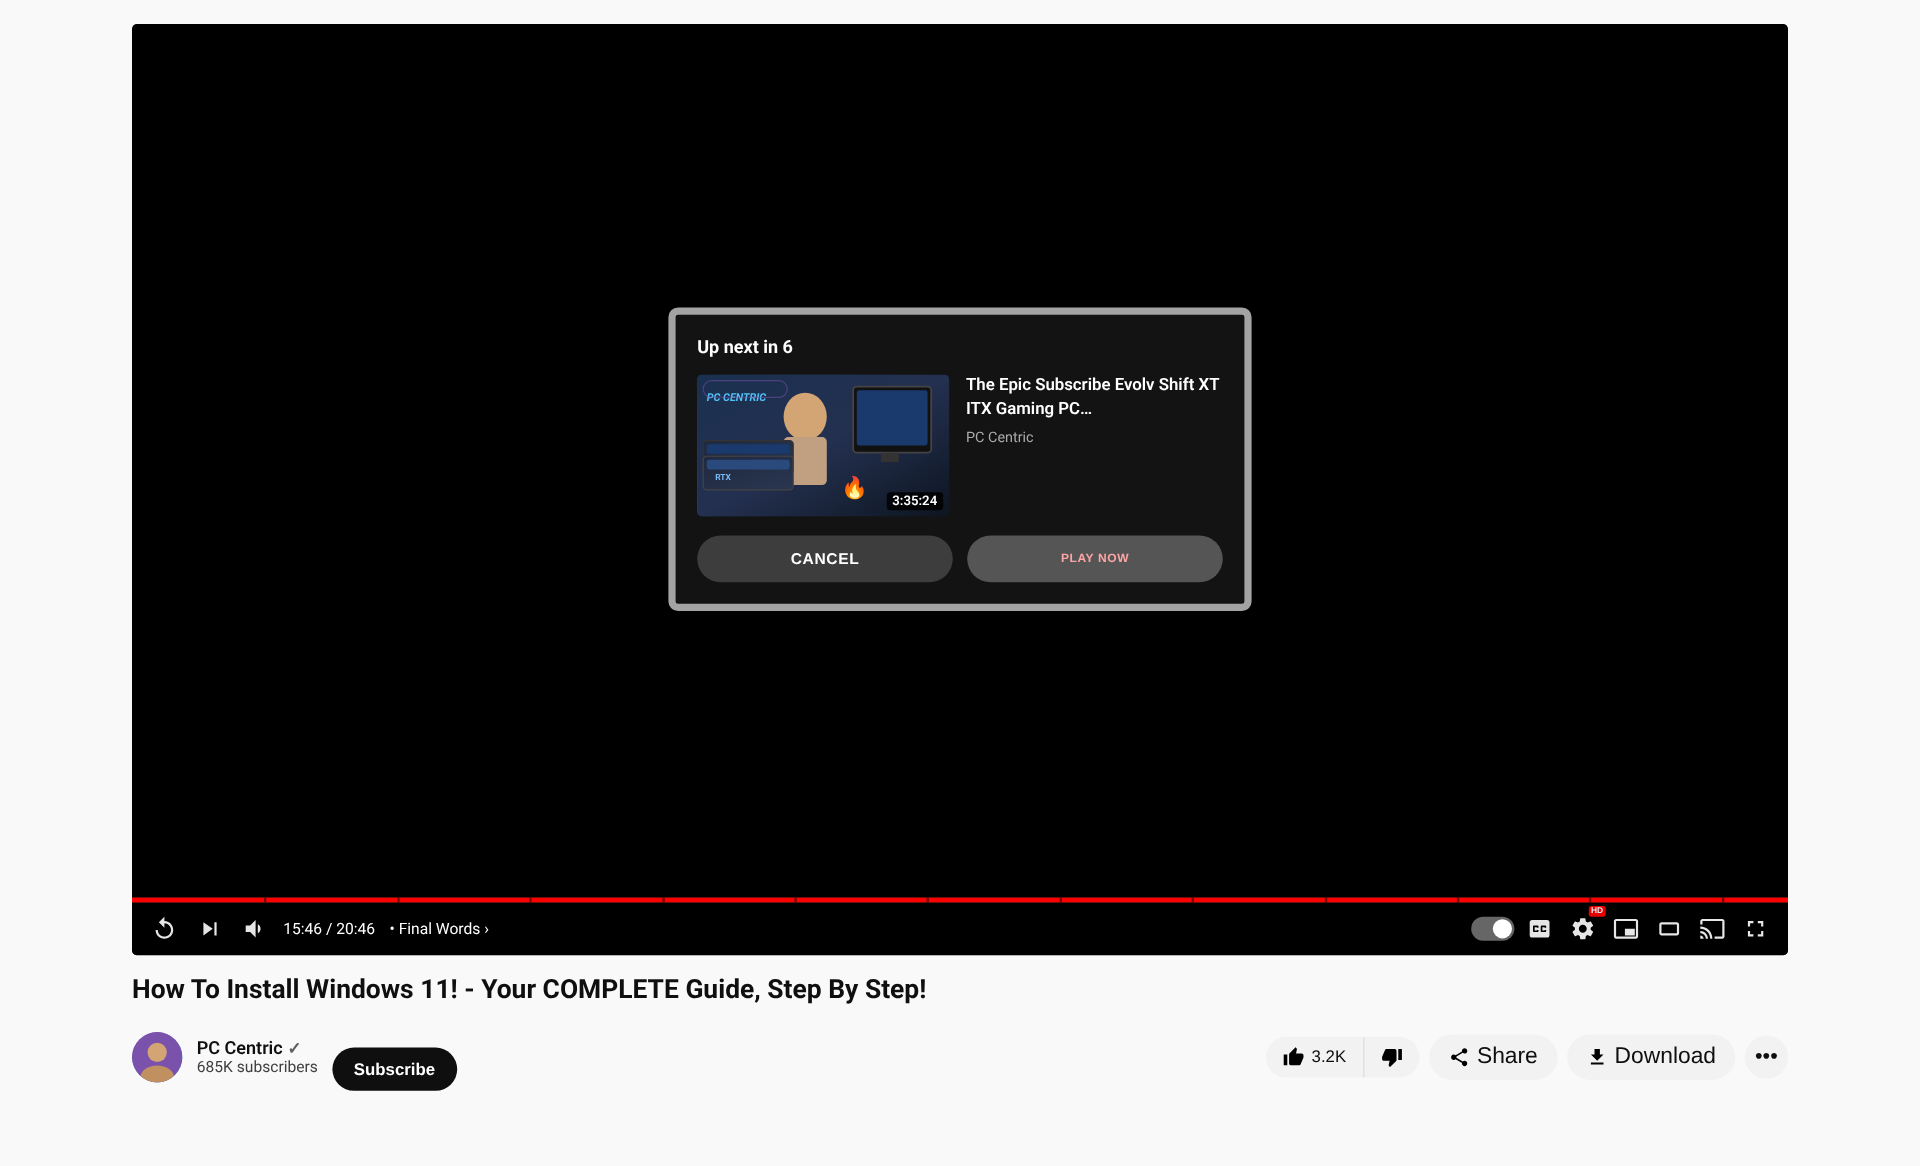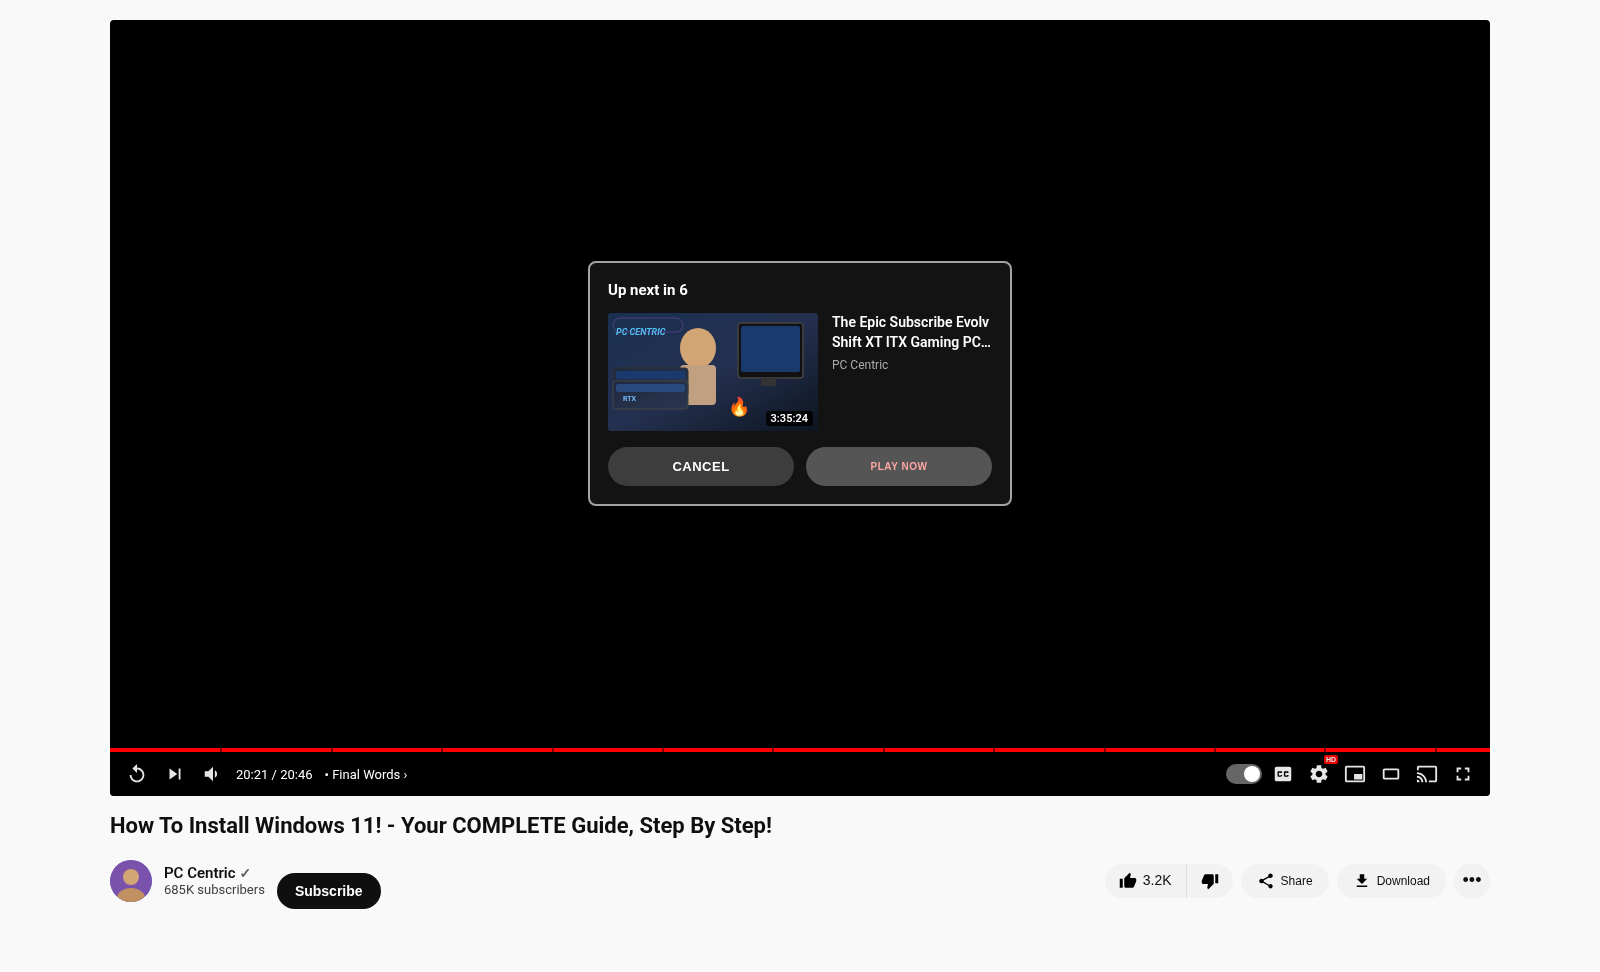--- a/index.html
+++ b/index.html
@@ -25,23 +25,23 @@
       border-radius: 4px;
       overflow: hidden;
     }
 
     
     .up-next-card {
       position: absolute;
       top: 50%;
       left: 50%;
       transform: translate(-50%, -60%);
-      width: 424px;
+      width: 486px;
       background: rgba(20,20,20,0.95);
-      border: 2px solid #a3a3a3;
+      border: 6px solid #a3a3a3;
       border-radius: 8px;
       padding: 18px;
       color: #fff;
     }
 
     .up-next-header {
       font-size: 15px;
       color: #ccc;
       margin-bottom: 14px;
     }
@@ -335,21 +335,21 @@
     }
 
     .action-btn {
       display: flex;
       align-items: center;
       gap: 6px;
       background: #f2f2f2;
       border: none;
       border-radius: 20px;
       padding: 8px 16px;
-      font-size: 12px;
+      font-size: 19px;
       font-weight: 500;
       color: #0f0f0f;
       cursor: pointer;
     }
 
     .action-btn svg {
       width: 18px;
       height: 18px;
     }
 
@@ -505,21 +505,21 @@
             <path d="M6 18l8.5-6L6 6v12zM16 6v12h2V6h-2z"></path>
           </svg>
         </button>
 
         <button class="ctrl-btn">
           <svg class="icon-svg" viewBox="0 0 24 24">
             <path d="M3 9v6h4l5 5V4L7 9H3zm13.5 3c0-1.77-1.02-3.29-2.5-4.03v8.05c1.48-.73 2.5-2.25 2.5-4.02z"></path>
           </svg>
         </button>
 
-        <span class="time-display">20:21 / 20:46</span>
+        <span class="time-display">15:46 / 20:46</span>
 
         <span class="chapter-label">
           <span>•</span>
           <span style="cursor:pointer;">Final Words</span>
           <span> ›</span>
         </span>
       </div>
 
       <div class="controls-right">
 

